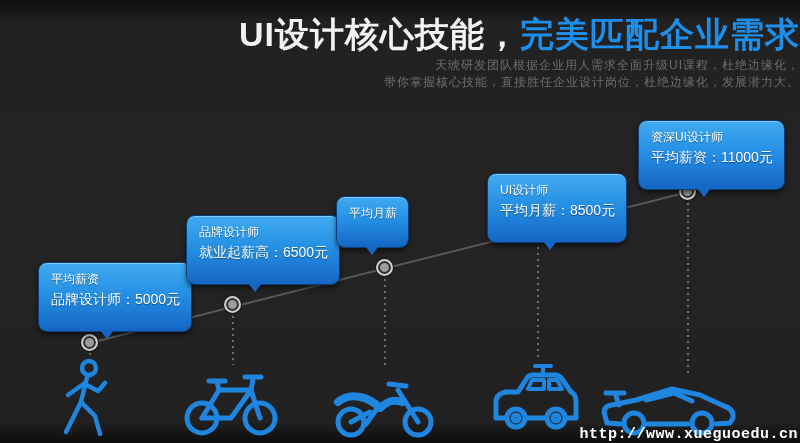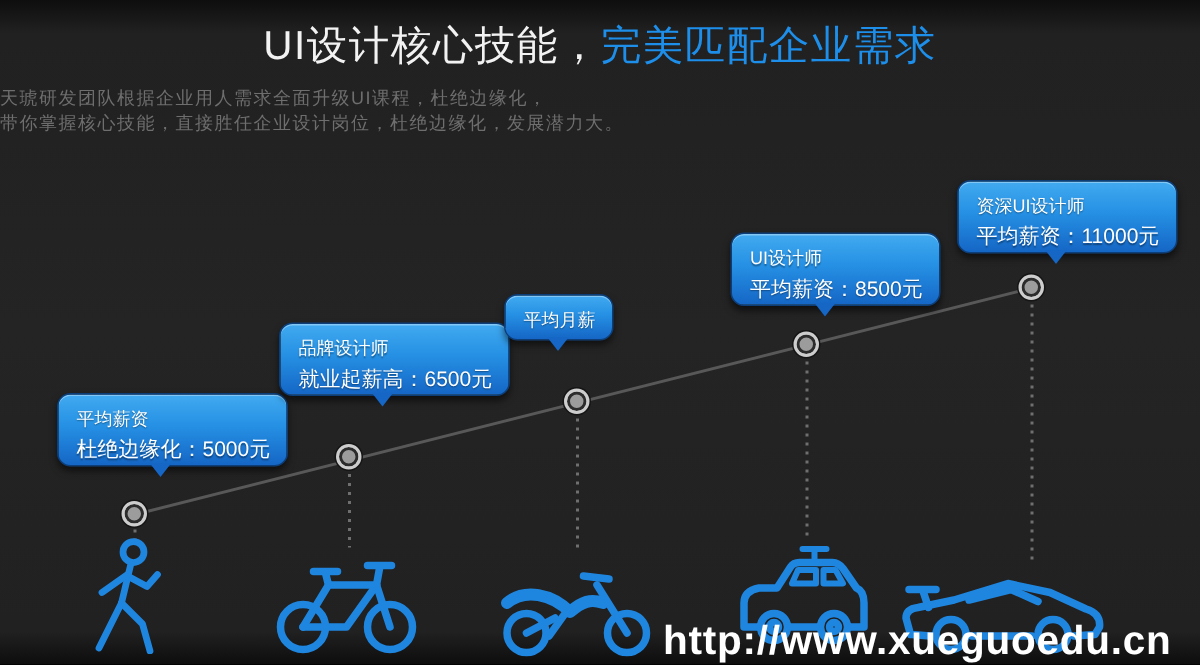--- a/index.html
+++ b/index.html
@@ -2,54 +2,54 @@
 <html><head>
 <meta charset="utf-8">
 <style>
   html,body{margin:0;padding:0;background:#000;}
   .stage{
     position:relative;width:800px;height:443px;overflow:hidden;
     background:linear-gradient(180deg,#0e0e0e 0%,#212121 5%,#242424 50%,#212121 95%,#0d0d0d 100%);
     font-family:"Liberation Sans","DejaVu Sans",sans-serif;
   }
   .title{
-    position:absolute;top:12px;left:0;width:100%;text-align:center;
-    font-size:27px;font-weight:normal;color:#f2f2f2;letter-spacing:1px;white-space:nowrap;
+    position:absolute;top:12px;left:0;width:100%;text-align:right;
+    font-size:34px;font-weight:bold;color:#f2f2f2;letter-spacing:1px;white-space:nowrap;
   }
   .title .blue{color:#1d8ee9;}
   .subtitle{
-    position:absolute;top:57px;left:0;width:100%;text-align:left;
+    position:absolute;top:57px;left:0;width:100%;text-align:right;
     font-size:12px;line-height:17px;color:#6e6e6e;letter-spacing:1px;
   }
   .chart-line-svg{position:absolute;left:0;top:0;pointer-events:none;}
   .dot{
     position:absolute;width:13px;height:13px;border-radius:50%;
     background:#9c9c9c;border:2px solid #cdcdcd;
     box-shadow:inset 0 0 0 2px #2c2c2c,0 0 0 1px #151515;
   }
   .bubble{
     position:absolute;color:#fff;white-space:nowrap;
     background:linear-gradient(180deg,#41aaf0 0%,#2590e4 45%,#1566c5 100%);
     border:1px solid #0c3e79;border-radius:9px;
-    padding:8px 11px 1px 12px;
+    padding:8px 11px 22px 12px;
     box-shadow:inset 0 1px 0 rgba(255,255,255,.35),0 3px 5px rgba(0,0,0,.55);
   }
   .bubble::after{
     content:"";position:absolute;bottom:-8px;left:40%;
     border-left:7px solid transparent;border-right:7px solid transparent;
     border-top:9px solid #1566c5;
   }
   .bubble .role{font-size:12px;margin-bottom:3px;text-shadow:0 1px 1px rgba(0,0,0,.4);}
   .bubble .salary{font-size:14px;font-weight:normal;text-shadow:0 1px 1px rgba(0,0,0,.4);}
   .vehicle{position:absolute;}
   .vehicle svg{display:block;}
   .watermark{
-    position:absolute;right:19px;bottom:0;
-    font-family:Liberation Sans, sans-serif;
-    font-weight:bold;font-size:27px;color:#ffffff;letter-spacing:.5px;
+    position:absolute;right:2px;bottom:0;
+    font-family:Liberation Mono, monospace;
+    font-weight:bold;font-size:15px;color:#ffffff;letter-spacing:.5px;
   }
 </style>
 </head>
 <body>
 
 <div class="stage">
 
   <div class="title"><span>UI设计核心技能，</span><span class="blue">完美匹配企业需求</span></div>
 
   <div class="subtitle">
@@ -67,32 +67,32 @@
   </svg>
 
   <div class="dot" style="left:81px;top:334px"></div>
   <div class="dot" style="left:224px;top:296px"></div>
   <div class="dot" style="left:376px;top:259px"></div>
   <div class="dot" style="left:529px;top:221px"></div>
   <div class="dot" style="left:679px;top:183px"></div>
 
   <div class="bubble" style="left:38px;top:262px">
     <div class="role">平均薪资</div>
-    <div class="salary">杜绝边缘化：5000元</div>
+    <div class="salary">品牌设计师：5000元</div>
   </div>
   <div class="bubble" style="left:186px;top:215px">
     <div class="role">品牌设计师</div>
     <div class="salary">就业起薪高：6500元</div>
   </div>
   <div class="bubble" style="left:336px;top:196px">
     <div class="role">平均月薪</div>
   </div>
-  <div class="bubble" style="left:487px;top:155px">
+  <div class="bubble" style="left:487px;top:173px">
     <div class="role">UI设计师</div>
-    <div class="salary">平均薪资：8500元</div>
+    <div class="salary">平均月薪：8500元</div>
   </div>
   <div class="bubble" style="left:638px;top:120px">
     <div class="role">资深UI设计师</div>
     <div class="salary">平均薪资：11000元</div>
   </div>
 
   <div class="vehicle" style="left:54px;top:358px">
     <svg width="62" height="78" viewBox="0 0 62 78" fill="none" stroke="#1f86e0" stroke-width="4.5" stroke-linecap="round" stroke-linejoin="round">
       <circle cx="35" cy="10" r="7"></circle>
       <path d="M33 19 L27 44"></path>

